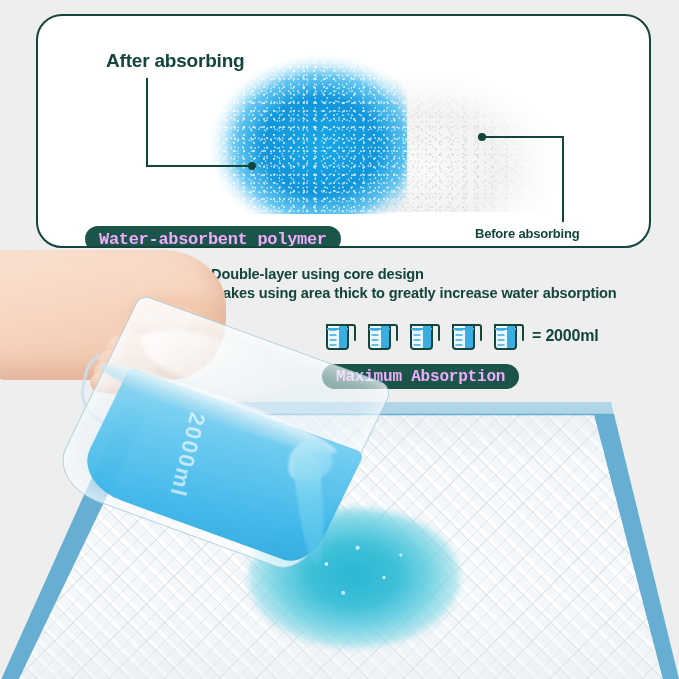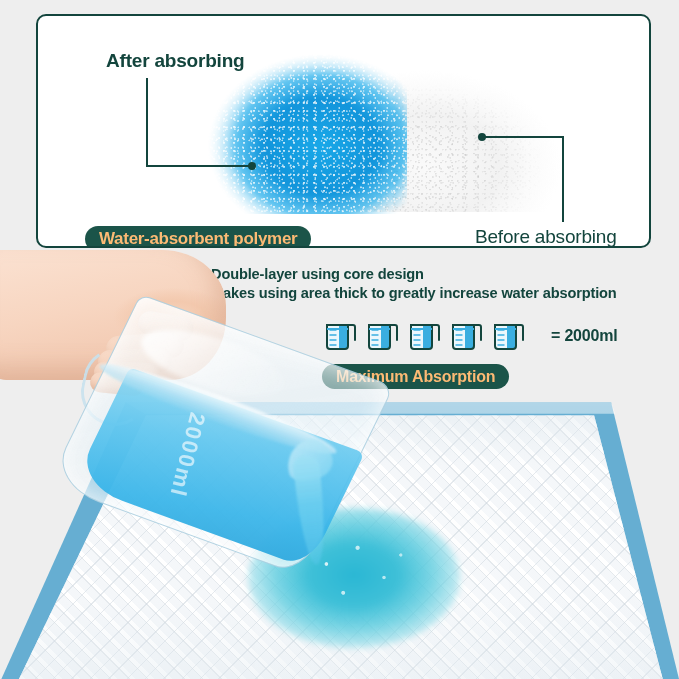--- a/index.html
+++ b/index.html
@@ -19,21 +19,21 @@
 
   
   .polymer-card {
     position: absolute;
     left: 36px;
     top: 14px;
     width: 615px;
     height: 234px;
     background: #ffffff;
     border: 2px solid #13453d;
-    border-radius: 10px;
+    border-radius: 26px;
     box-sizing: border-box;
     overflow: hidden;
   }
 
   
   .heap-wrap {
     position: absolute;
     left: 150px;
     top: 36px;
     width: 390px;
@@ -125,38 +125,39 @@
     font-size: 19px;
     font-weight: bold;
     color: #13453d;
     letter-spacing: -0.2px;
     white-space: nowrap;
   }
   .label-before {
     position: absolute;
     left: 437px;
     top: 210px;
-    font-size: 19px;
-    font-weight: normal;
+    font-size: 13px;
+    font-weight: bold;
     color: #13453d;
     letter-spacing: -0.2px;
     white-space: nowrap;
   }
 
   .badge {
     position: absolute;
     display: inline-flex;
     align-items: center;
     justify-content: center;
     background: #1b5449;
-    color: #fdba74;
+    color: #f0abfc;
     font-weight: bold;
     border-radius: 999px;
     white-space: nowrap;
     box-sizing: border-box;
+    font-family: Liberation Mono, monospace;
   }
   .badge-polymer {
     left: 47px;
     top: 210px;
     height: 26px;
     padding: 0 14px;
     font-size: 17px;
     letter-spacing: -0.3px;
   }
 
@@ -180,21 +181,21 @@
     display: flex;
     align-items: center;
     gap: 4px;
   }
   .beaker {
     width: 38px;
     height: 40px;
     display: block;
   }
   .equals-text {
-    margin-left: 19px;
+    margin-left: 0;
     font-size: 16px;
     font-weight: bold;
     color: #13453d;
     white-space: nowrap;
     letter-spacing: -0.2px;
   }
 
   .badge-max {
     left: 322px;
     top: 364px;

